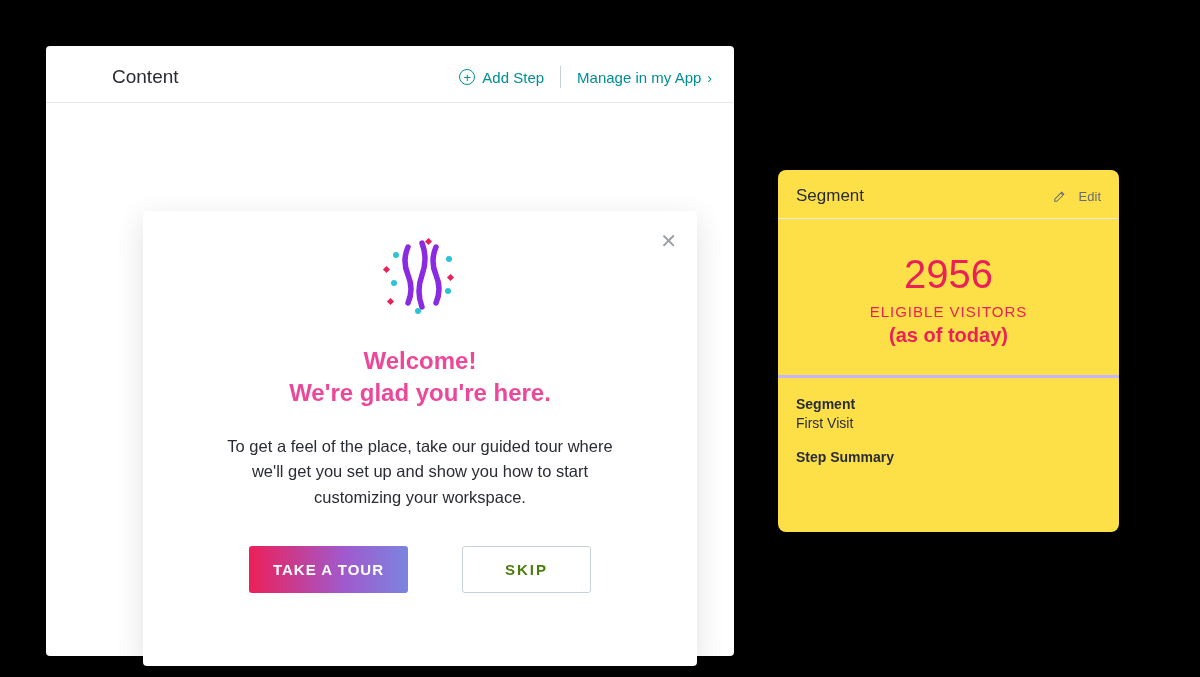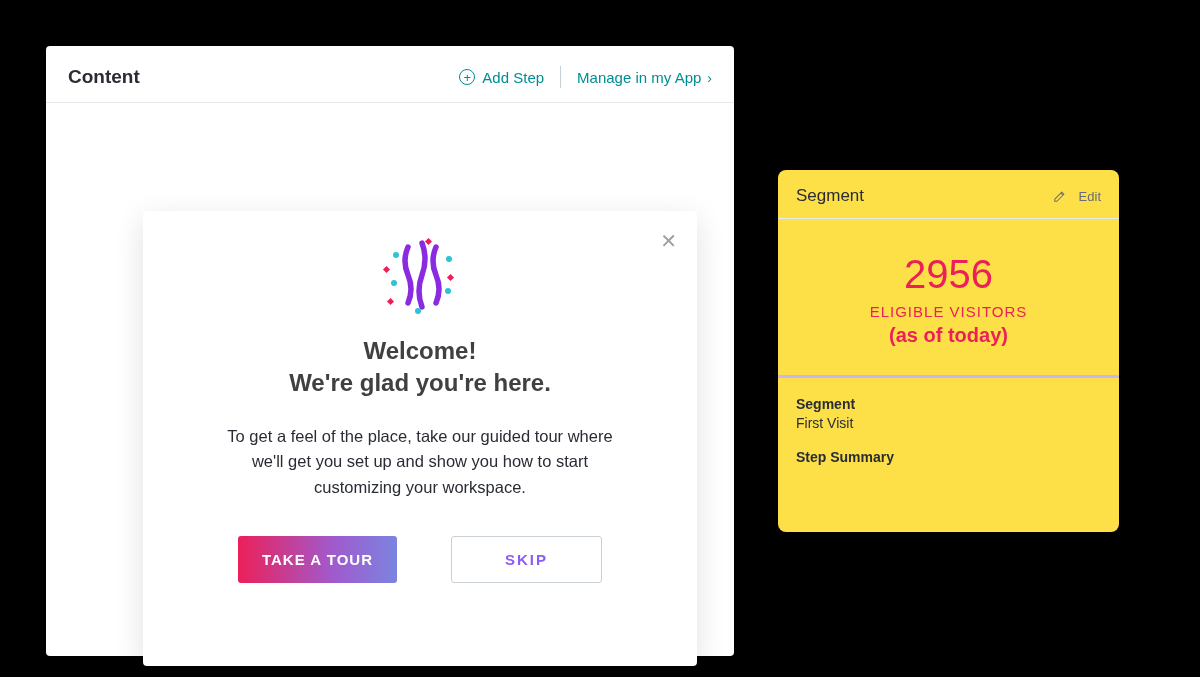--- a/index.html
+++ b/index.html
@@ -23,21 +23,22 @@
     .content-header {
       display: flex;
       align-items: center;
       justify-content: space-between;
       padding: 20px 22px 14px 22px;
       border-bottom: 1px solid #e6e9ec;
     }
     .content-title {
       font-size: 19px;
       color: #2a2c35;
-      font-weight: 700;
+      font-weight: 400;
+      margin-left: 44px;
     }
     .content-actions {
       display: flex;
       align-items: center;
       gap: 16px;
       font-size: 15px;
     }
     .add-step-link {
       color: #008e92;
       display: flex;
@@ -77,25 +78,25 @@
       display: flex; flex-direction: column; align-items: center;
     }
     .close-icon {
       position: absolute; right: 20px; top: 18px;
       color: #9aa0a6; font-size: 20px; cursor: pointer;
       font-weight: 300;
     }
     .confetti-icon { margin-top: 6px; }
     .welcome-heading {
       text-align: center;
-      color: #404040;
+      color: #ec4899;
       font-size: 24px;
       font-weight: 700;
       line-height: 1.35;
-      margin-top: 20px;
+      margin-top: 30px;
     }
     .welcome-body {
       text-align: center;
       color: #2a2c35;
       font-size: 16.5px;
       line-height: 1.55;
       margin-top: 24px;
       max-width: 420px;
     }
     .welcome-buttons {
@@ -107,25 +108,25 @@
       font-size: 15px;
       letter-spacing: 1px;
       font-weight: 800;
       color: #fff;
       background: linear-gradient(90deg, #ec2059 0%, #a05acd 60%, #7b84e0 100%);
       border-radius: 3px;
       cursor: pointer;
       font-family: inherit;
     }
     .skip-button {
-      padding: 14px 53px;
+      padding: 14px 42px;
       font-size: 15px;
       letter-spacing: 2px;
       font-weight: 800;
-      color: #8b5cf6;
+      color: #4d7c0f;
       background: #fff;
       border: 1.5px solid #c9d1d6;
       border-radius: 3px;
       cursor: pointer;
       font-family: inherit;
       margin-left: 32px;
     }
     .segment-panel {
       position: absolute;
       left: 778px; top: 170px;

